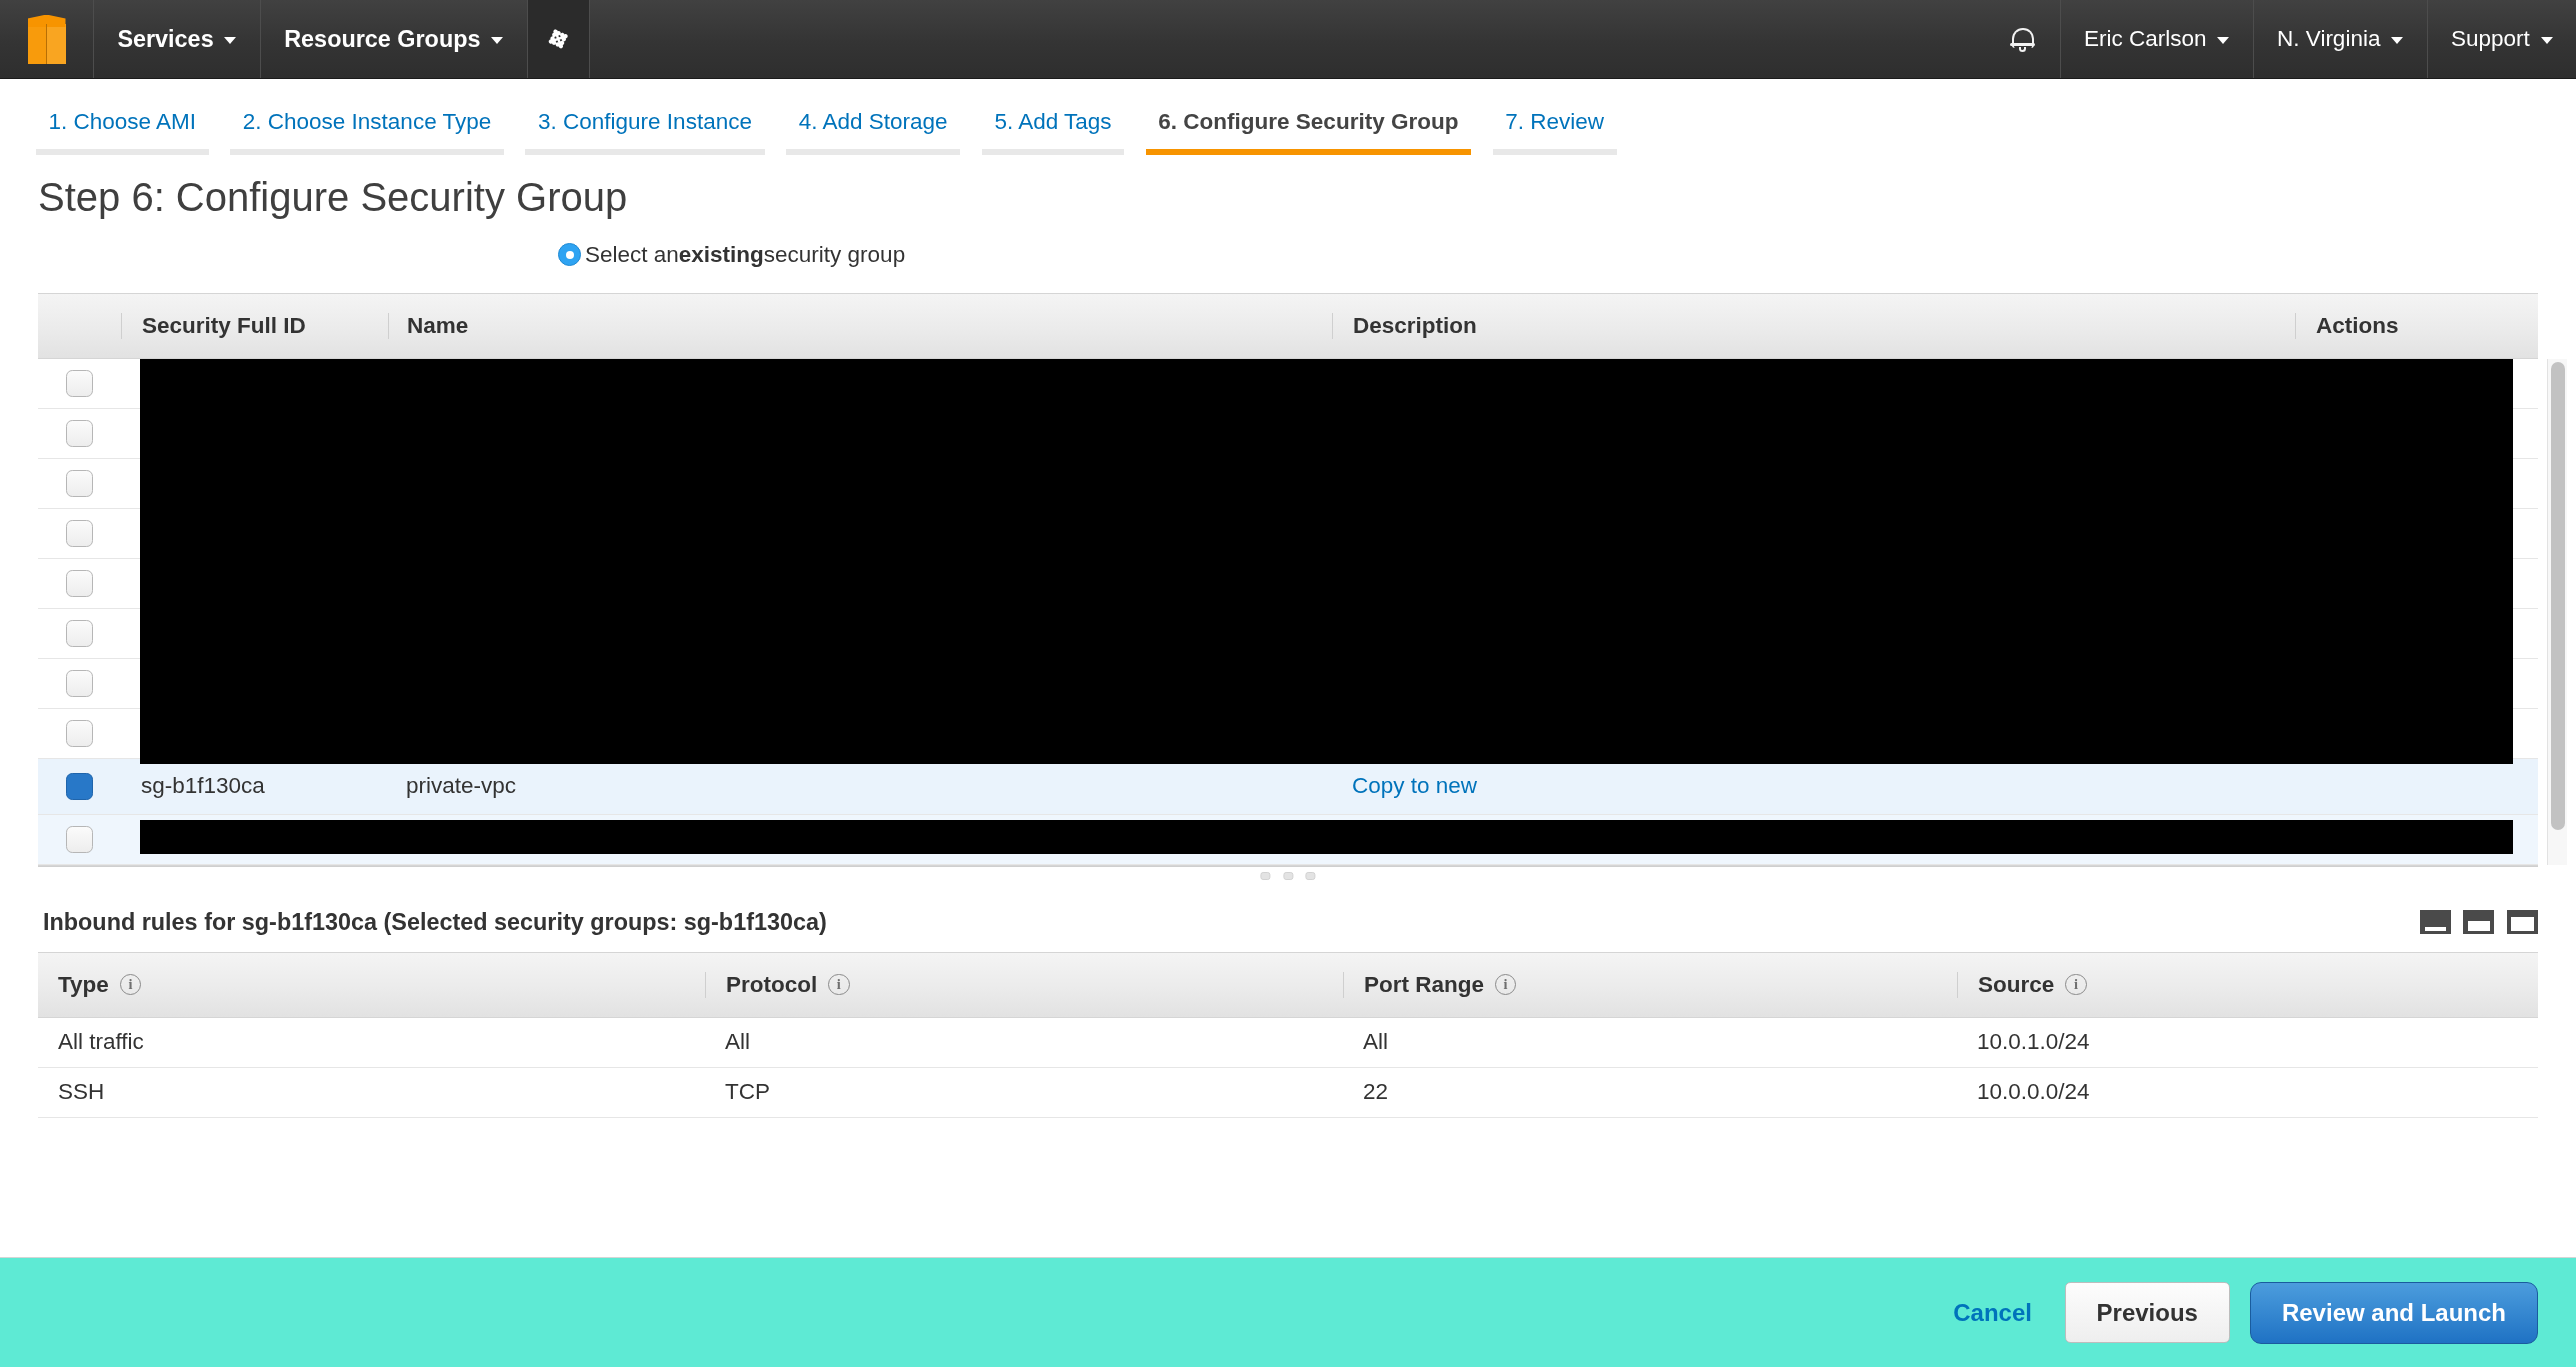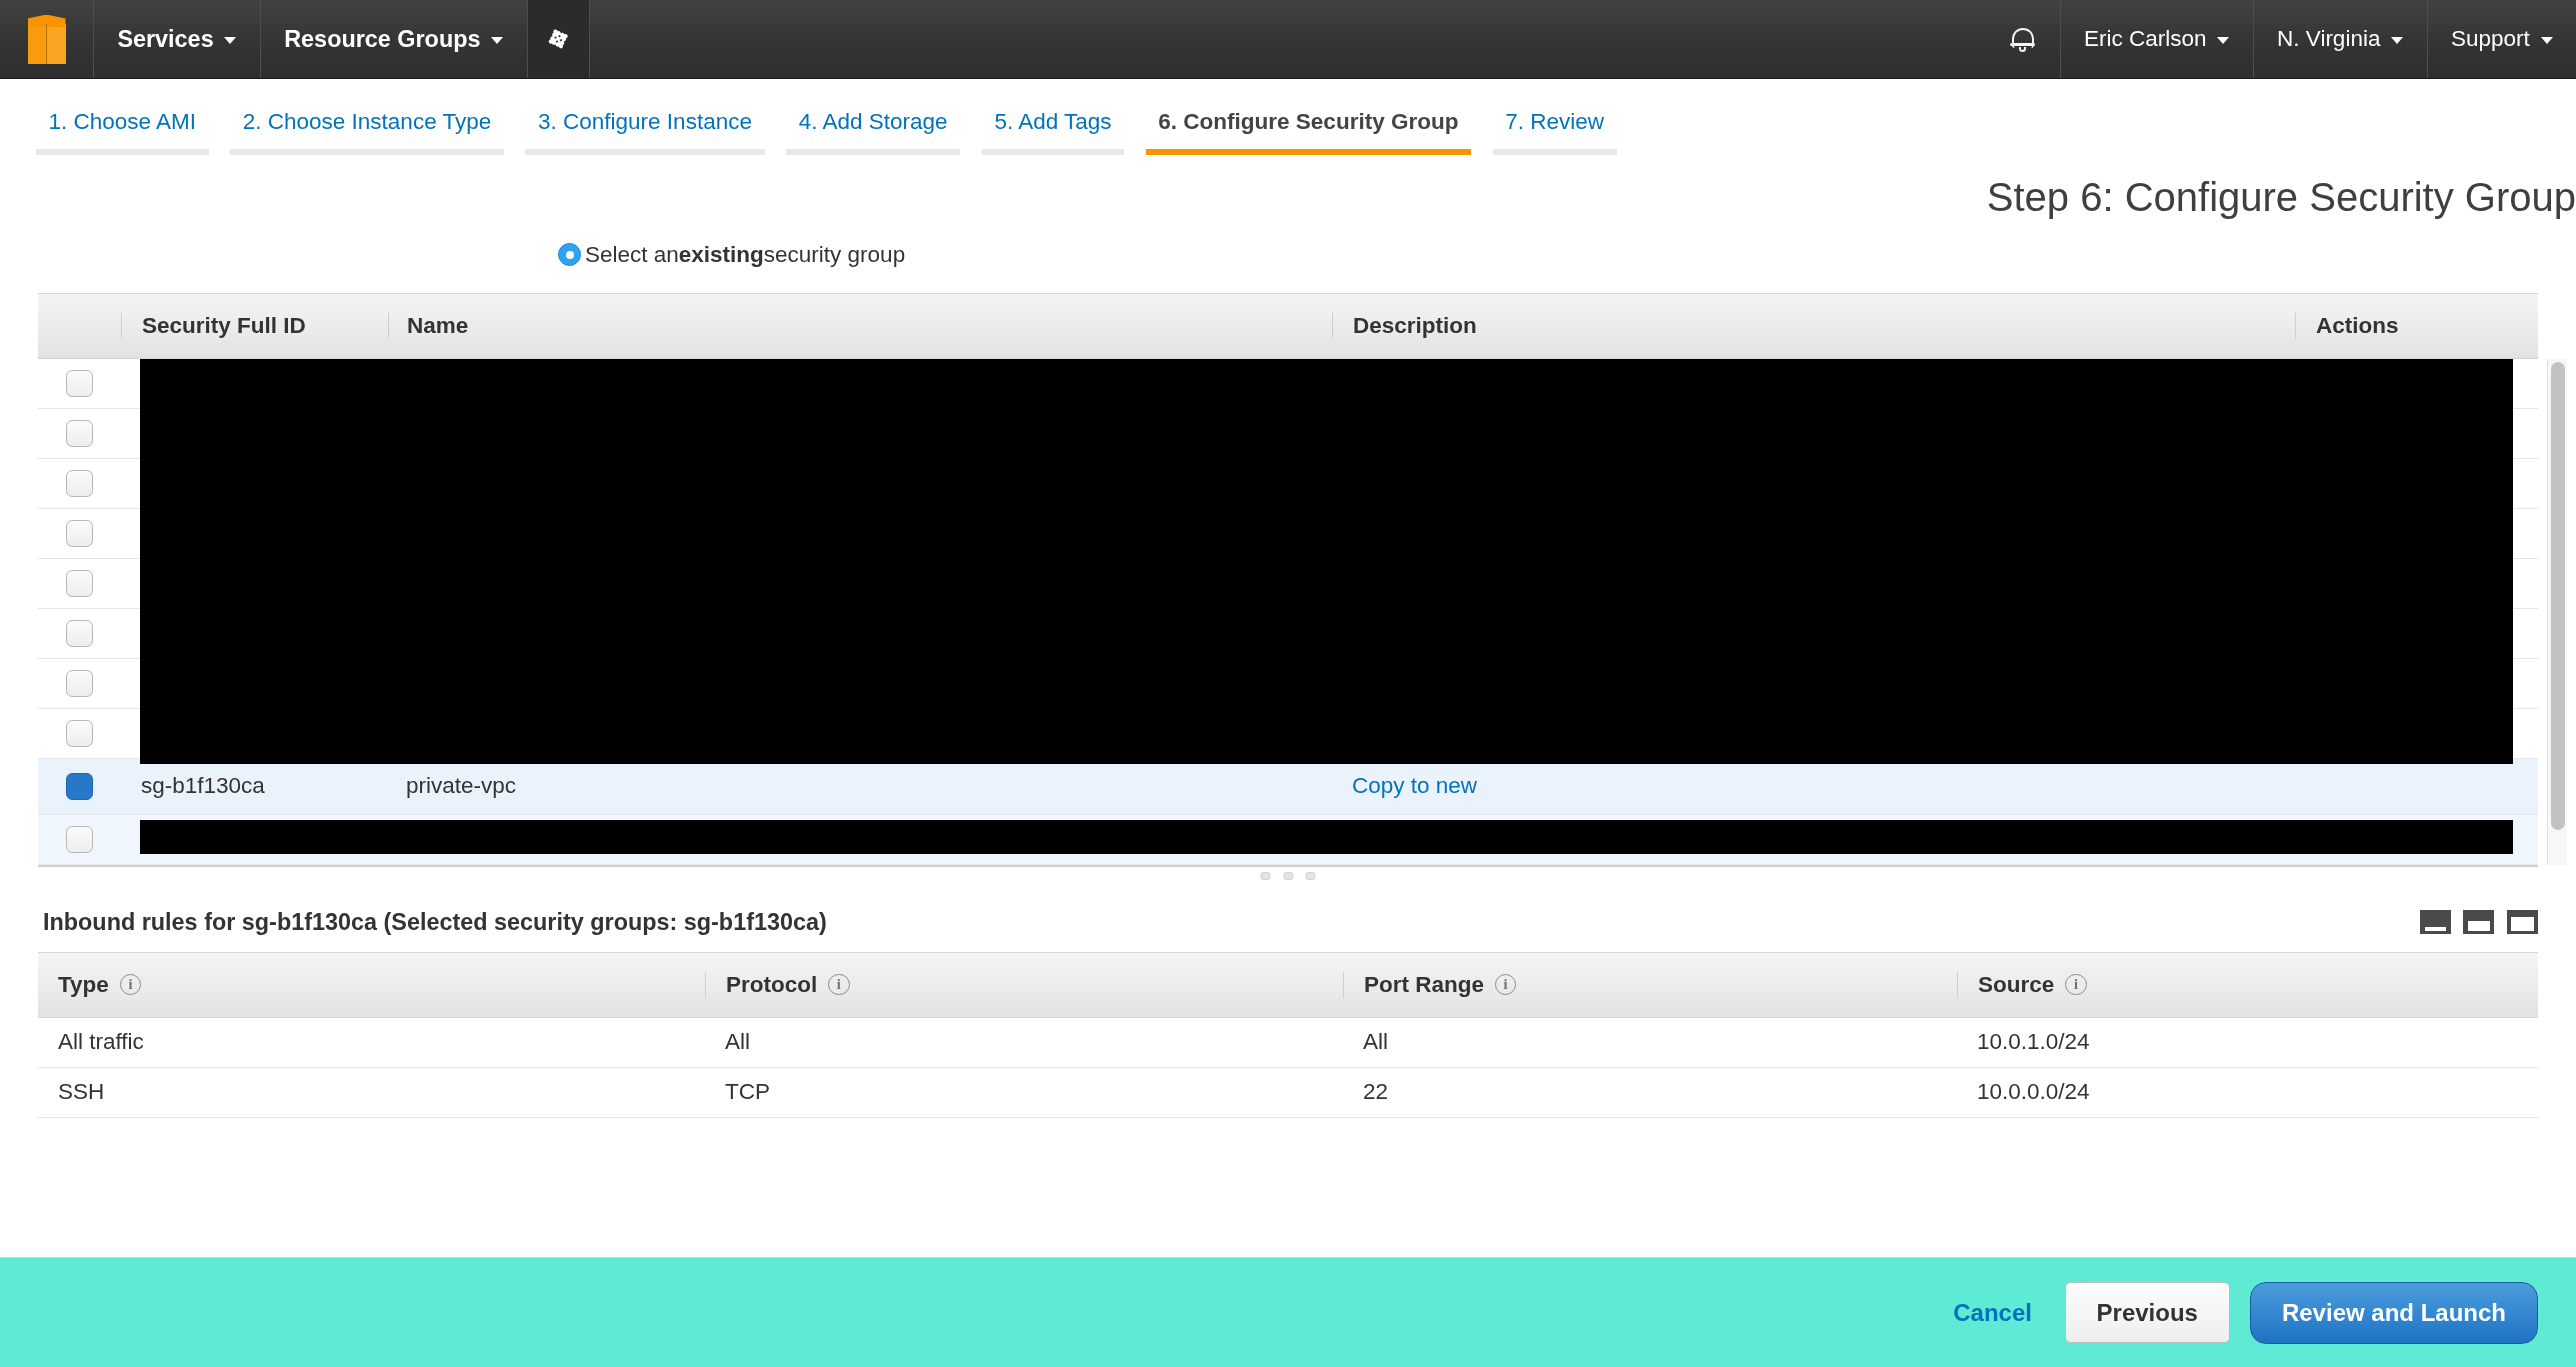--- a/index.html
+++ b/index.html
@@ -118,21 +118,20 @@
   }
   .wz-tab.active { color: #444444; font-weight: bold; }
   .wz-tab.active .bar { background: #f79400; }
 
   
   .page-title {
     font-size: 40px;
     color: #3f3f3f;
     padding: 20px 0 0 38px;
     font-weight: normal;
-    text-align: right;
   }
 
   
   .radio-row {
     display: flex; align-items: center;
     padding: 21.6px 0 18px 558px;
     font-size: 22.5px;
     color: #333333;
   }
   .radio {
@@ -306,21 +305,21 @@
     background: linear-gradient(to bottom, #fdfdfd, #eeeeee);
     border: 0.9px solid #bdbdbd;
     border-radius: 5.4px;
     padding: 15.3px 31px;
     cursor: pointer;
   }
   .btn-launch {
     font-size: 24px; font-weight: bold; color: #ffffff;
     background: linear-gradient(to bottom, #4c9ddd, #1f72c4);
     border: 0.9px solid #1a5c9e;
-    border-radius: 16px;
+    border-radius: 11px;
     padding: 16px 31px;
     cursor: pointer;
   }
 </style>
 </head>
 <body>
 
 <div class="navbar">
   <div class="nav-left">
     <div class="nav-logo">

